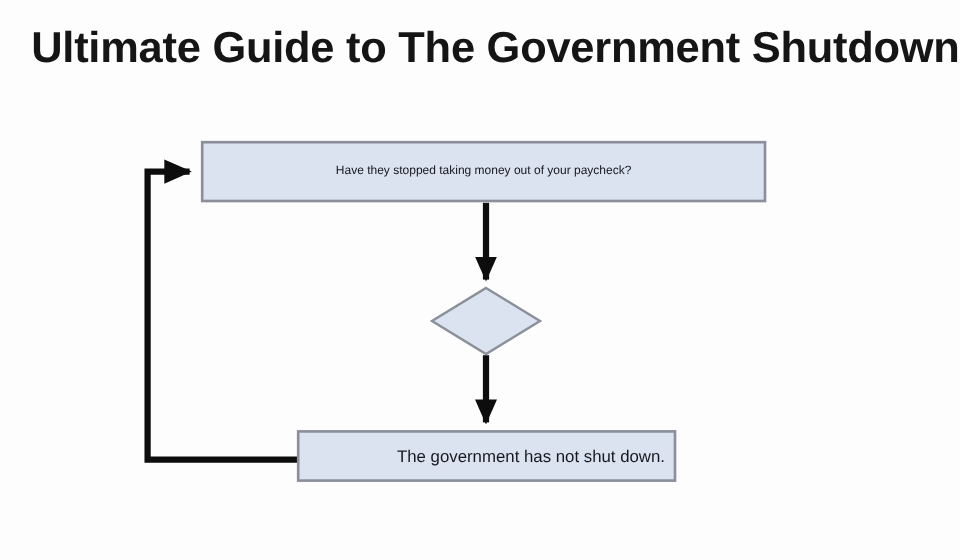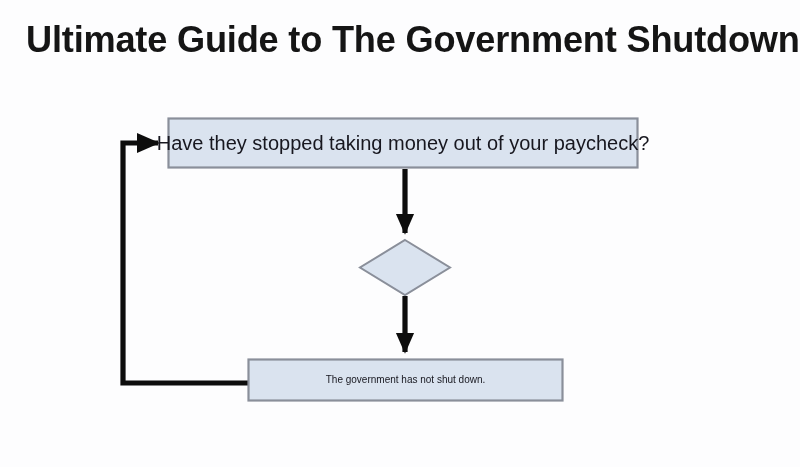--- a/index.html
+++ b/index.html
@@ -46,21 +46,21 @@
     height: 467px;
   }
 
   
   .node-label {
     position: absolute;
     display: flex;
     align-items: center;
     justify-content: center;
     color: #17171f;
-    font-size: 20px;
+    font-size: 10px;
     line-height: 1.15;
     text-align: center;
     white-space: nowrap;
     pointer-events: none;
   }
   #label-question {
     left: 168px;
     top: 118px;
     width: 470px;
     height: 50px;
@@ -69,21 +69,22 @@
     left: 360px;
     top: 240px;
     width: 90px;
     height: 55px;
   }
   #label-outcome {
     left: 248px;
     top: 359px;
     width: 315px;
     height: 42px;
-    font-size: 10px;
+    font-size: 14px;
+    padding-left: 37px;
   }
 </style>
 </head>
 <body>
 
 <div id="canvas">
 
   <div id="page-title">Ultimate Guide to The Government Shutdown</div>
 
   <svg id="flow" viewBox="0 0 800 467">

